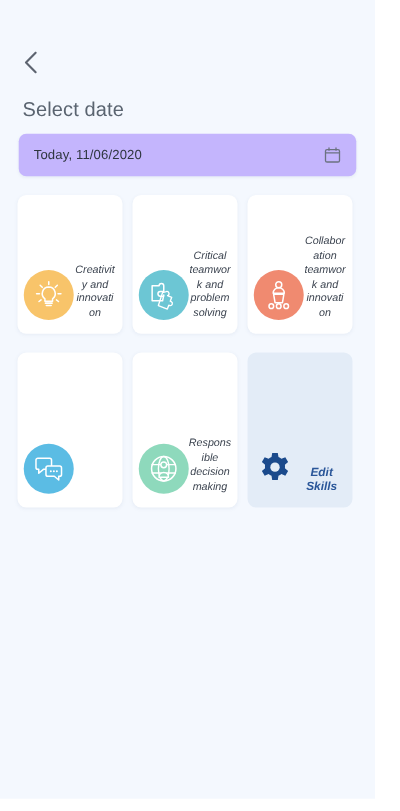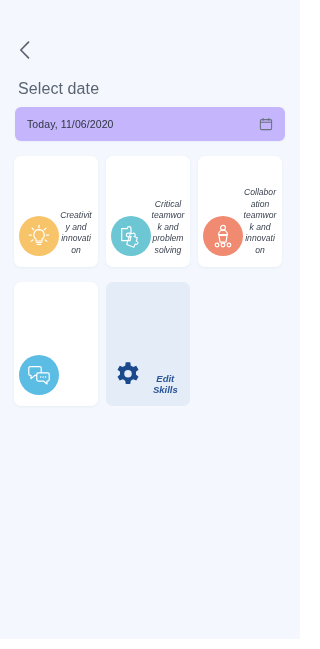--- a/index.html
+++ b/index.html
@@ -227,20 +227,33 @@
                    a1.6 1.6 0 0 1 -1.6 1.6 h-5.4 l-4 3.4 v-3.4 h-.8 A1.6 1.6 0 0 1 3 12.9 z" fill="none" stroke="#ffffff" stroke-width="1.3" stroke-linejoin="round"></path>
           <path d="M11.6 13.3 a1.6 1.6 0 0 1 1.6 -1.6 h10.2 a1.6 1.6 0 0 1 1.6 1.6 v5.6
                    a1.6 1.6 0 0 1 -1.6 1.6 h-.8 v3.2 l-3.8 -3.2 h-5.6 a1.6 1.6 0 0 1 -1.6 -1.6 z" fill="#5BBCE4" stroke="#ffffff" stroke-width="1.3" stroke-linejoin="round"></path>
           <circle cx="15.8" cy="16.1" r=".85" fill="#ffffff"></circle>
           <circle cx="18.4" cy="16.1" r=".85" fill="#ffffff"></circle>
           <circle cx="21" cy="16.1" r=".85" fill="#ffffff"></circle>
         </svg>
       </div>
     </div>
 
+    <div class="card">
+      <div class="icon-circle" style="background:#8ED9BC">
+        <svg width="26" height="26" viewBox="0 0 28 28">
+          <circle cx="14" cy="14" r="10.5" fill="none" stroke="#ffffff" stroke-width="1.3"></circle>
+          <line x1="3.5" y1="10.4" x2="24.5" y2="10.4" stroke="#ffffff" stroke-width="1.2"></line>
+          <line x1="3.5" y1="17.6" x2="24.5" y2="17.6" stroke="#ffffff" stroke-width="1.2"></line>
+          <ellipse cx="14" cy="14" rx="4.6" ry="10.5" fill="none" stroke="#ffffff" stroke-width="1.2"></ellipse>
+          <circle cx="14" cy="10.6" r="2.5" fill="#8ED9BC" stroke="#ffffff" stroke-width="1.3"></circle>
+          <path d="M9.9 21.4 a4.1 4.1 0 0 1 8.2 0 z" fill="#8ED9BC" stroke="#ffffff" stroke-width="1.3" stroke-linejoin="round"></path>
+        </svg>
+      </div>
+      <div class="card-label">Responsible decision making</div>
+    </div>
 
     <div class="card edit-card">
       <div class="gear-wrap">
         <svg width="30" height="30" viewBox="0 0 28 28">
           <path d="M11.9 2.2 h4.2 l.5 3.1 a9 9 0 0 1 2.2 1.3 l2.9 -1.2 l2.1 3.6 l-2.4 2
                    a9 9 0 0 1 0 2.6 l2.4 2 l-2.1 3.6 l-2.9 -1.2 a9 9 0 0 1 -2.2 1.3
                    l-.5 3.1 h-4.2 l-.5 -3.1 a9 9 0 0 1 -2.2 -1.3 l-2.9 1.2 l-2.1 -3.6
                    l2.4 -2 a9 9 0 0 1 0 -2.6 l-2.4 -2 l2.1 -3.6 l2.9 1.2 a9 9 0 0 1 2.2 -1.3 z" fill="#1B4A8C"></path>
           <circle cx="14" cy="12.8" r="3.5" fill="#E3ECF7"></circle>
         </svg>

